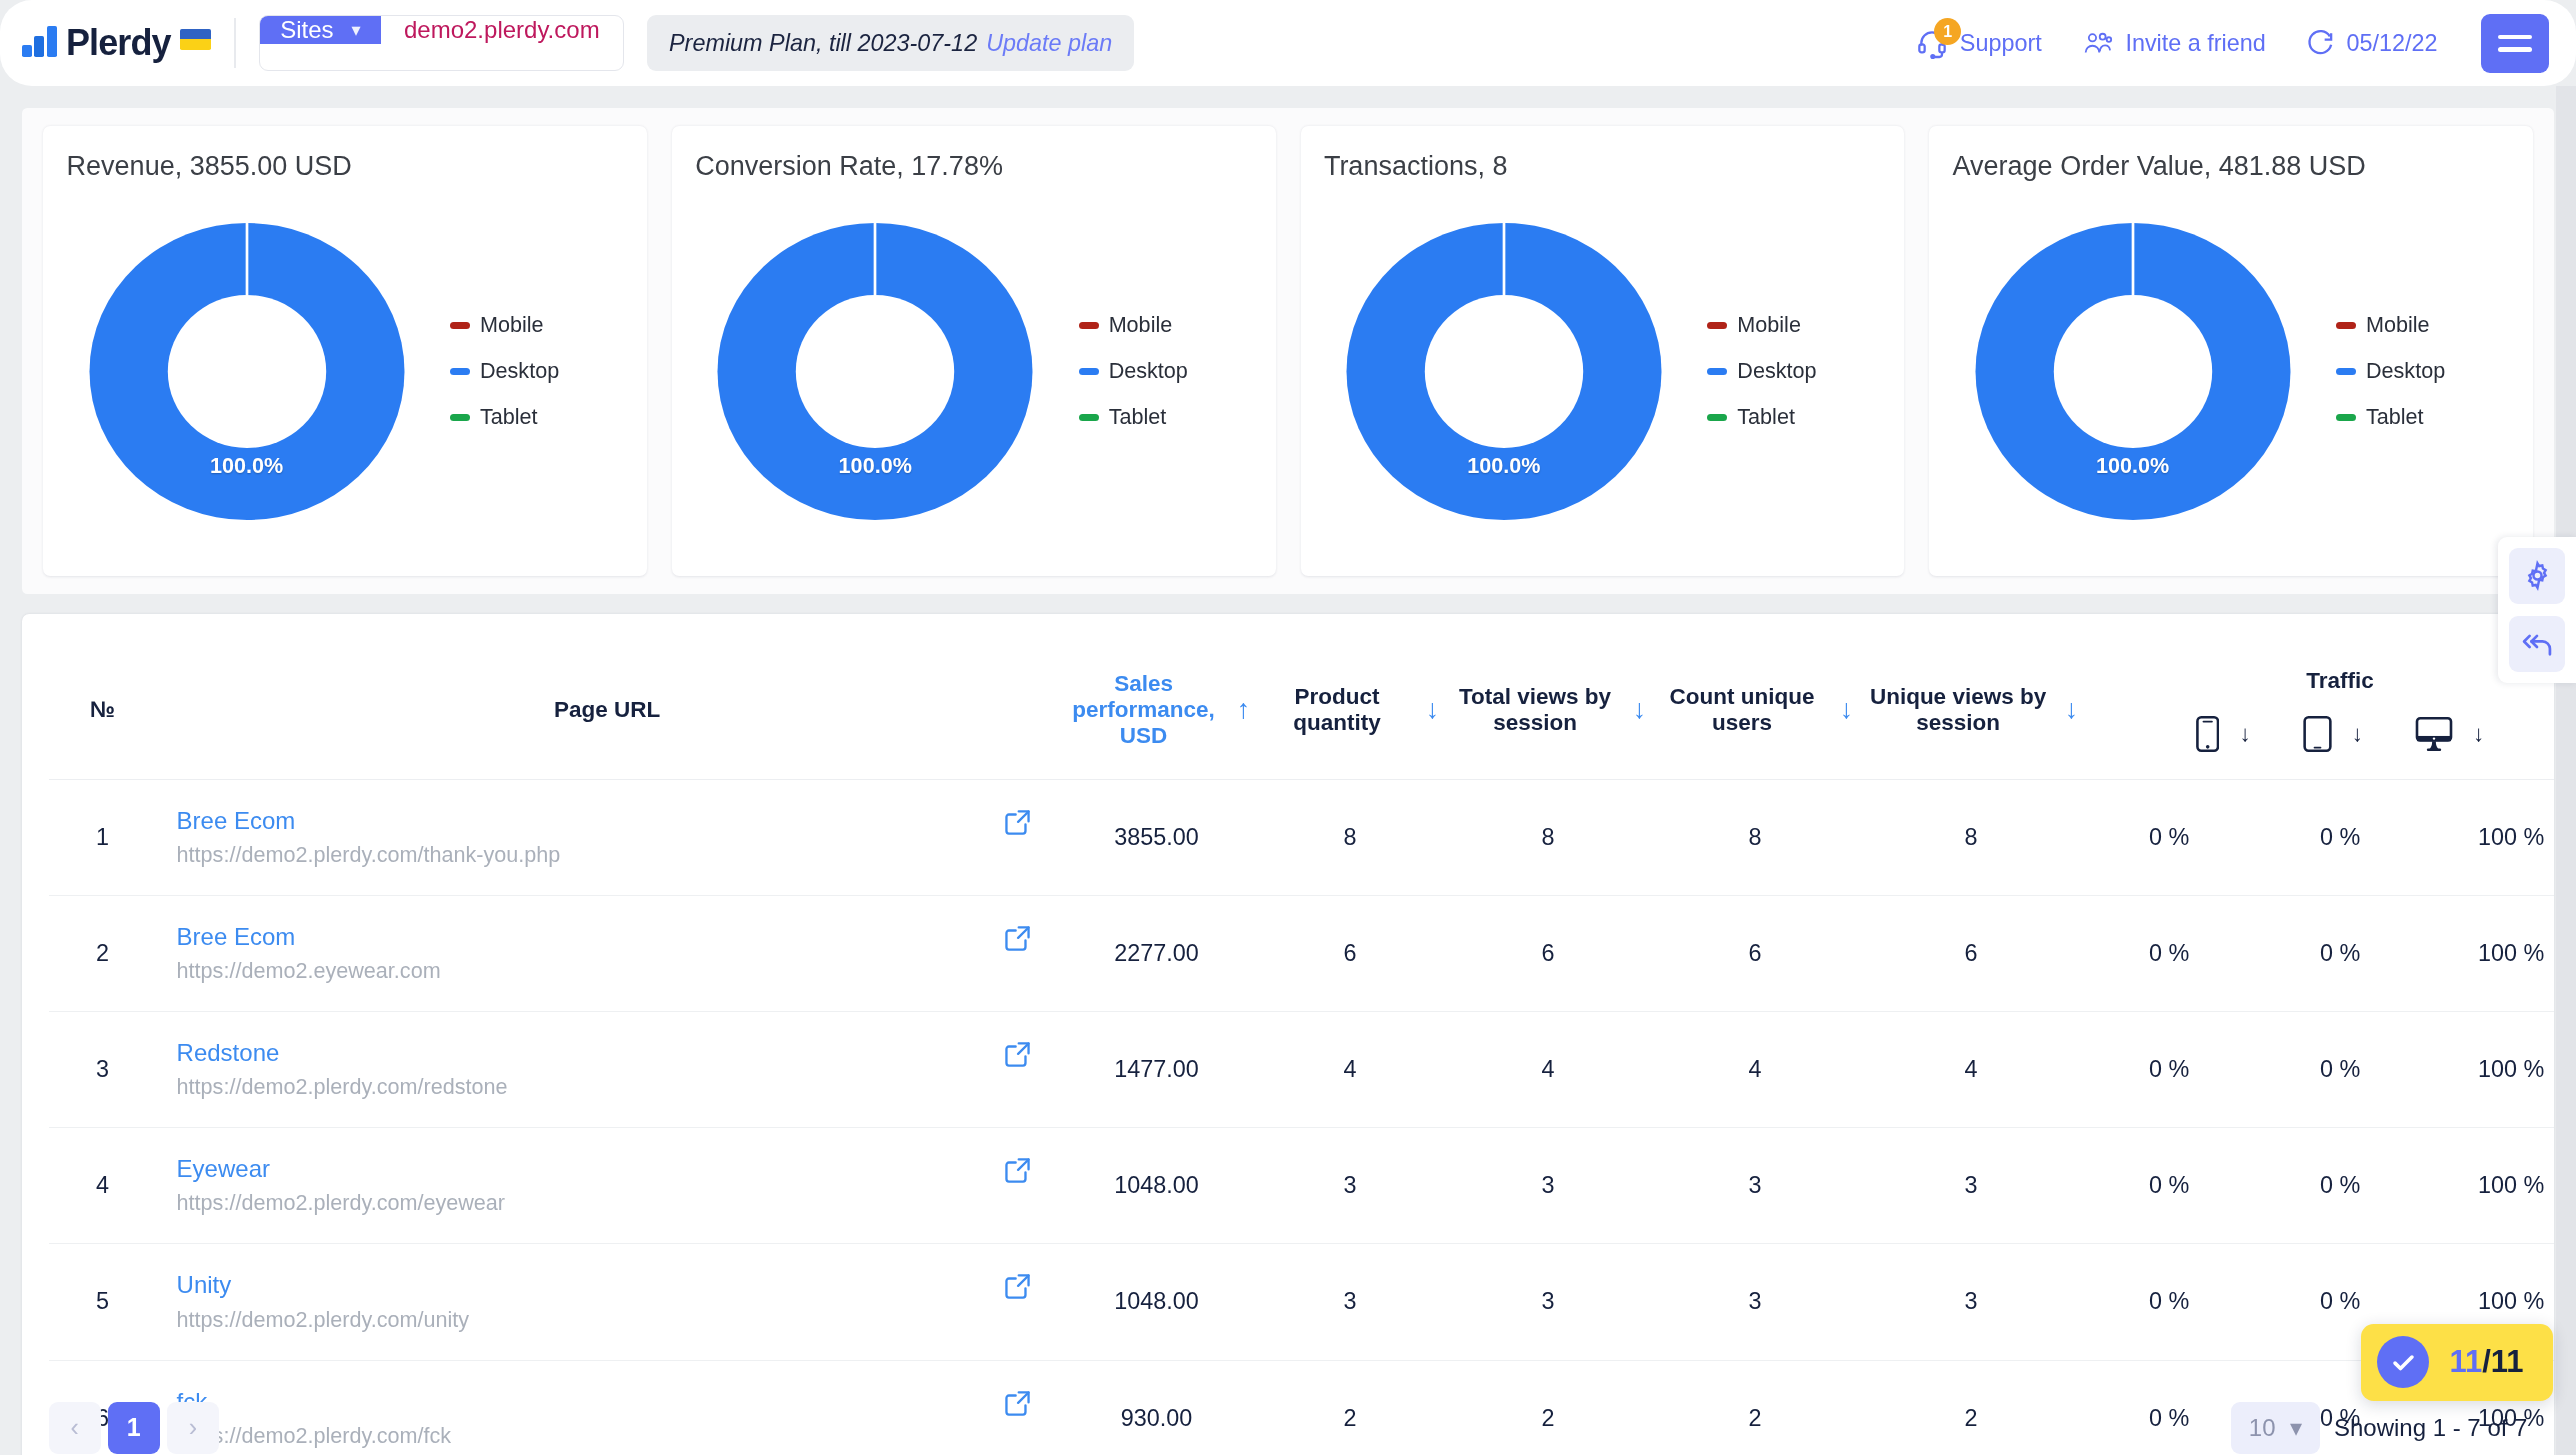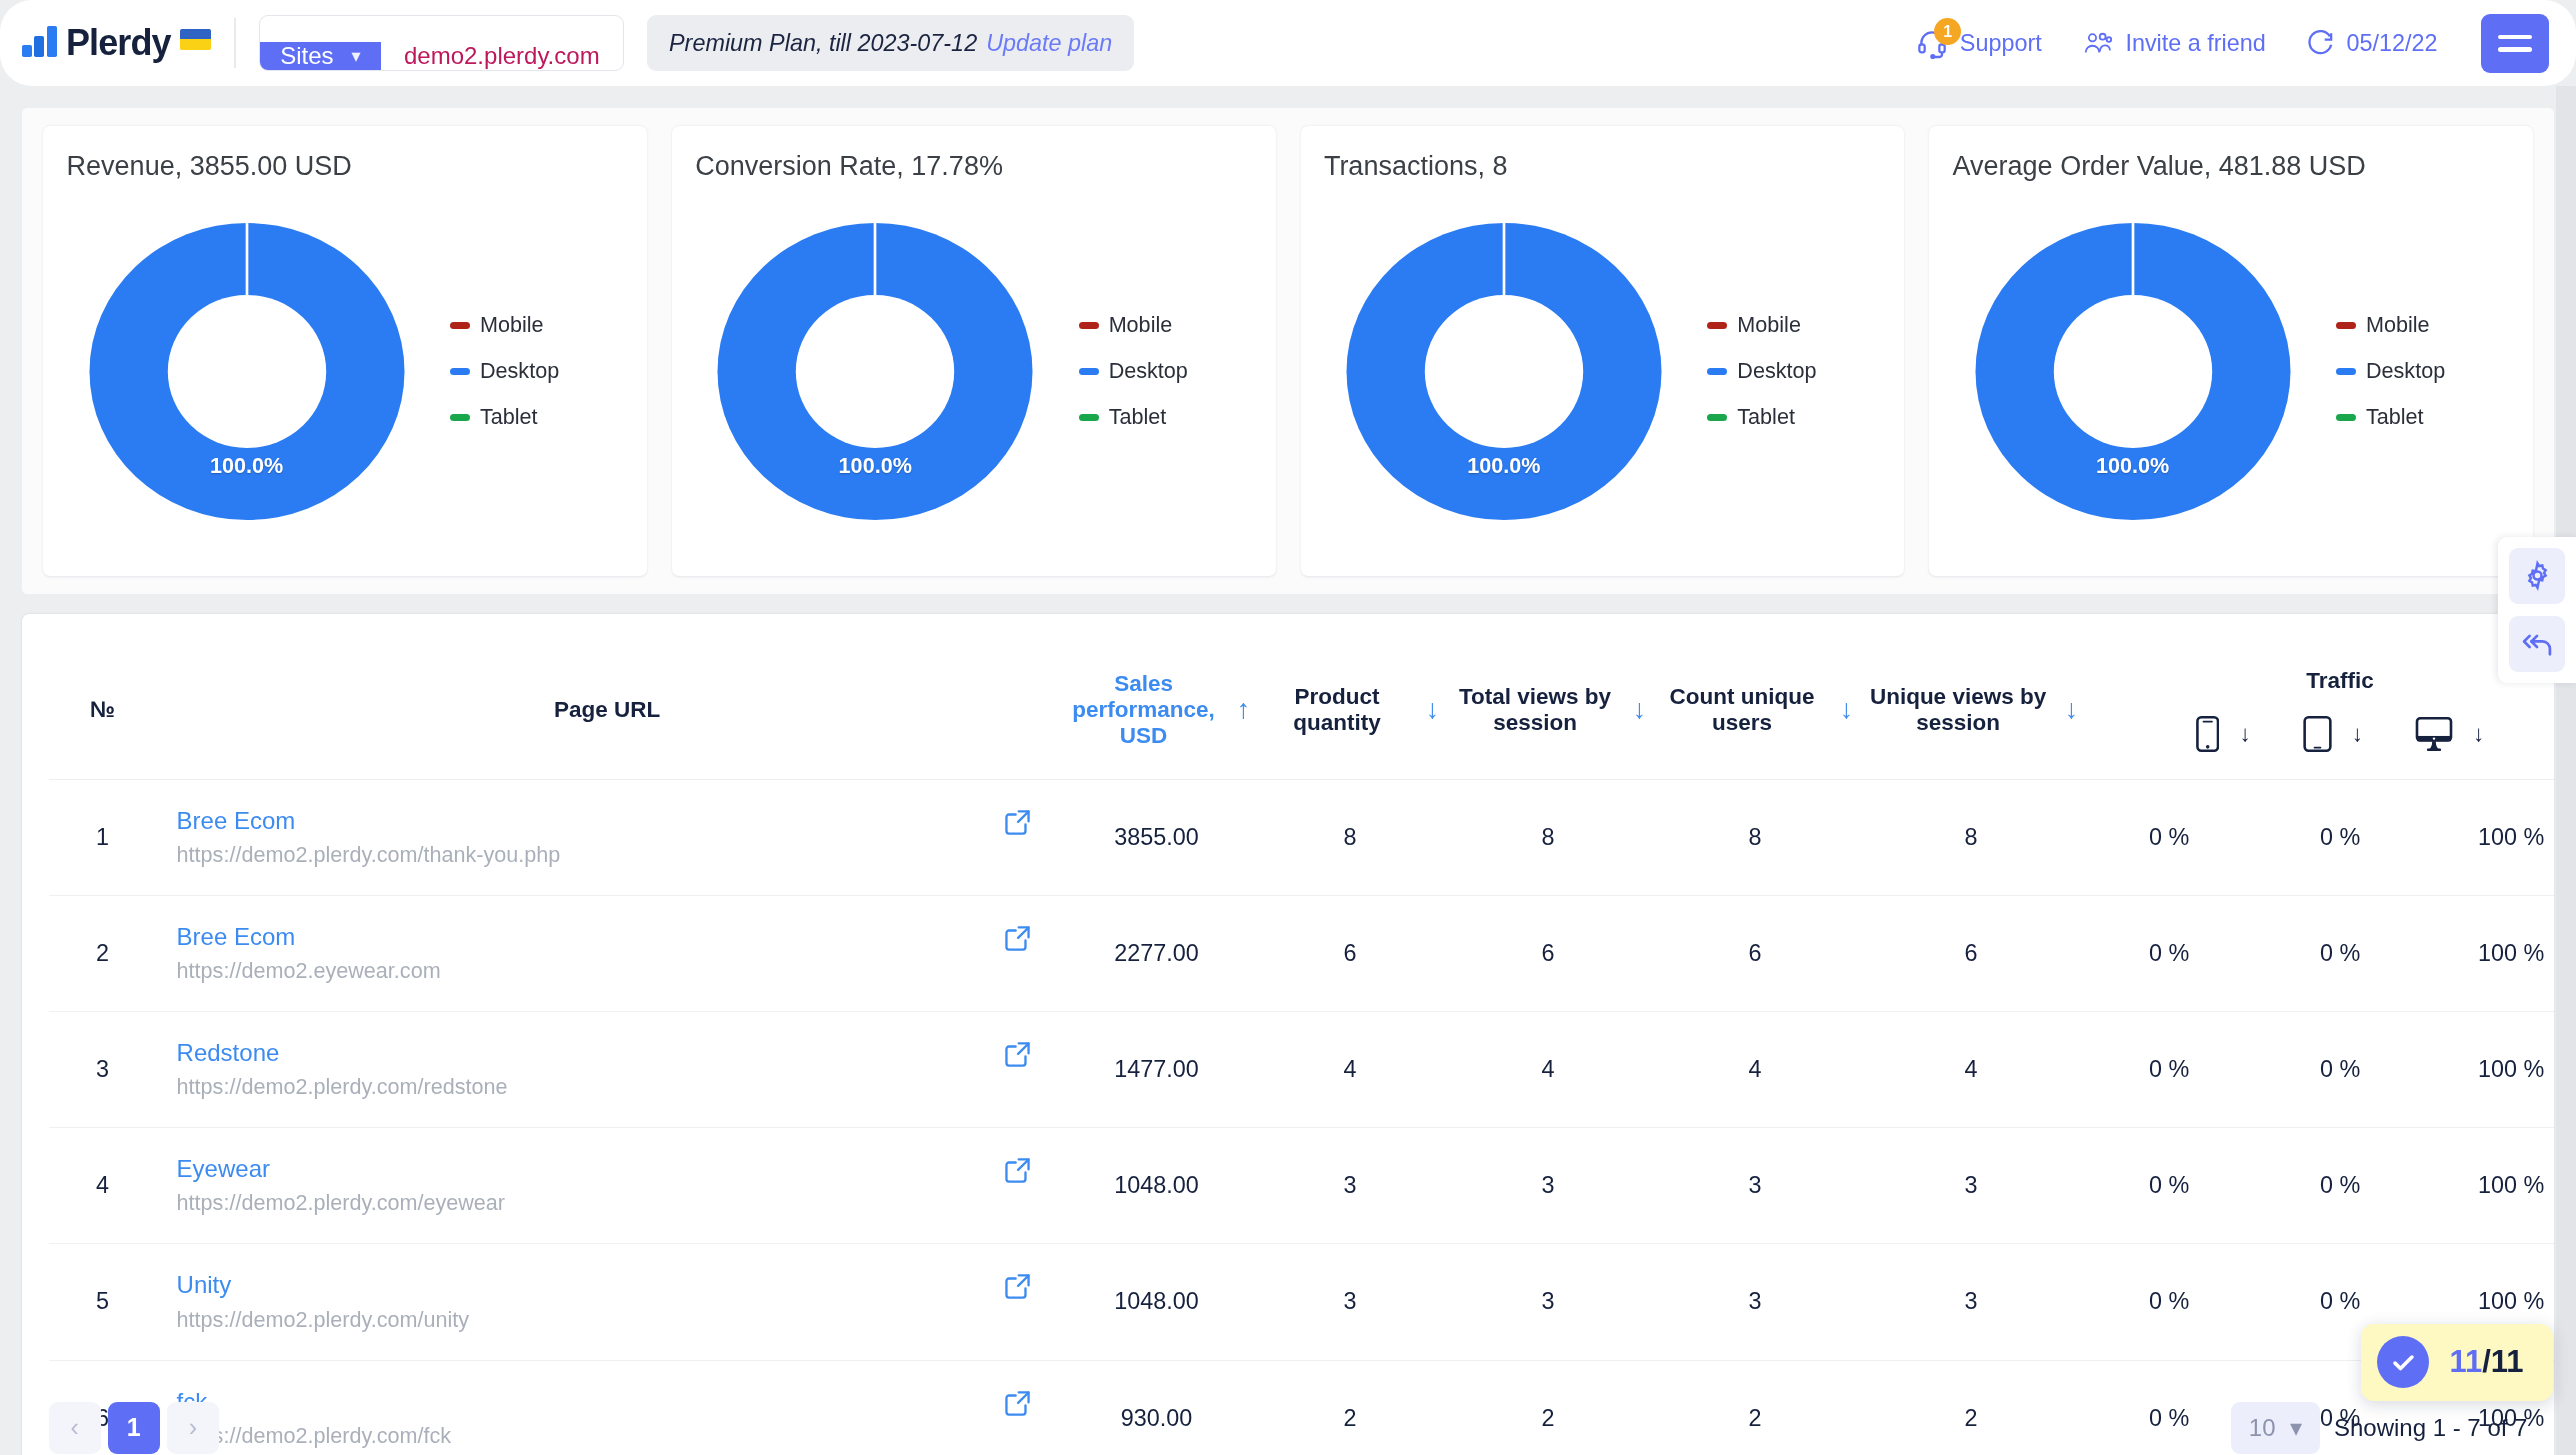--- a/index.html
+++ b/index.html
@@ -31,21 +31,21 @@
     font-size: 36px; font-weight: bold; color: #16213e;
     letter-spacing: -0.9px; line-height: 32px; margin-left: 5.4px;
   }
   .flag { width: 31px; height: 21px; border-radius: 1.8px; overflow: hidden; margin-left: 5.4px; margin-top: 1.8px;}
   .flag .f-top { height: 50%; background: #2f63c4; }
   .flag .f-bot { height: 50%; background: #fbd116; }
 
   .hdr-divider { width: 1.8px; height: 50px; background: #e8eaee; margin: 0 23.4px; }
 
   .site-picker {
-    display: flex; align-items: flex-end;
+    display: flex; align-items: flex-start;
     border: 1.8px solid #e4e6ec; border-radius: 9px;
     height: 56px; overflow: hidden; background: #fff;
   }
   .site-btn {
     background: #5f6ff5; color: #fff;
     display: flex; align-items: center; gap: 18px;
     padding: 0 20px; font-size: 24px;
     cursor: pointer;
   }
   .site-btn .chev { font-size: 18px; opacity: .9; }
@@ -166,21 +166,21 @@
     z-index: 40;
   }
   .tool-btn {
     width: 56px; height: 56px; border-radius: 9px; background: #eceefb;
     display: flex; align-items: center; justify-content: center; cursor: pointer;
   }
 
   
   .counter {
     position: fixed; right: 23.4px; bottom: 54px;
-    background: #fef9c3; border-radius: 12.6px;
+    background: #fde047; border-radius: 12.6px;
     box-shadow: 0 3.6px 16px rgba(20,30,60,.16);
     display: flex; align-items: center; gap: 20px;
     padding: 12.6px 29px 12.6px 16px; z-index: 45;
   }
   .check-circle {
     width: 52px; height: 52px; border-radius: 50%; background: #5f6ff5;
     display: flex; align-items: center; justify-content: center;
   }
   .counter-text { font-size: 31px; font-weight: bold; color: #16213e; }
   .counter-text .cur { color: #5f6ff5; }

